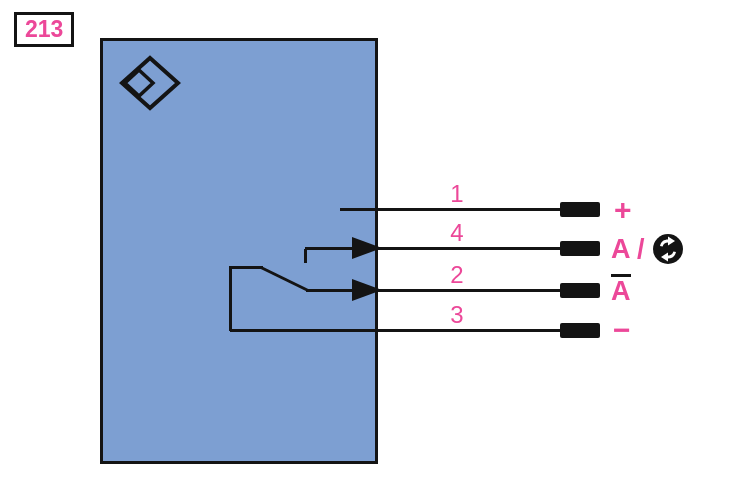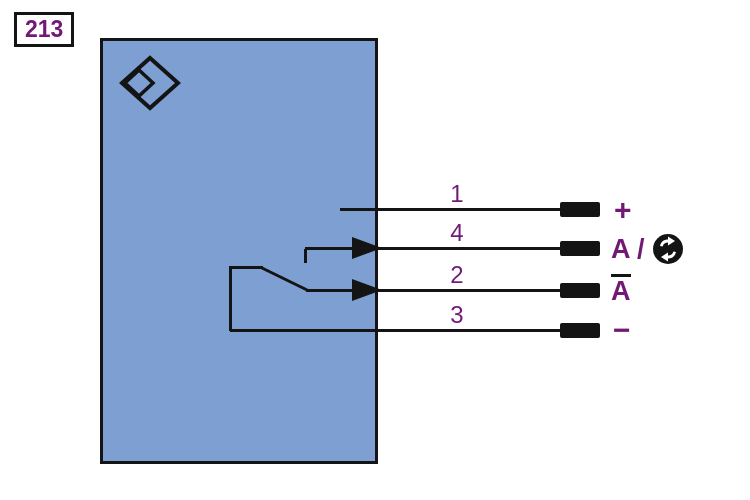--- a/index.html
+++ b/index.html
@@ -1,18 +1,18 @@
 <!DOCTYPE html>
 <html><head>
 <meta charset="utf-8">
 <style>
   html,body { margin:0; padding:0; background:#ffffff; }
   .canvas {
     position:relative; width:750px; height:500px; background:#ffffff;
-    font-family:"Liberation Sans","DejaVu Sans",sans-serif; color:#701a75;
+    font-family:"Liberation Sans","DejaVu Sans",sans-serif; color:#ec4899;
     overflow:hidden;
   }
   .fig-badge {
     position:absolute; left:14px; top:12px;
     border:3px solid #141414; background:#fff;
     padding:1px 8px 2px 8px;
     font-size:23px; font-weight:bold; line-height:1.15;
   }
   .sensor-body {
     position:absolute; left:100px; top:38px; width:278px; height:426px;

